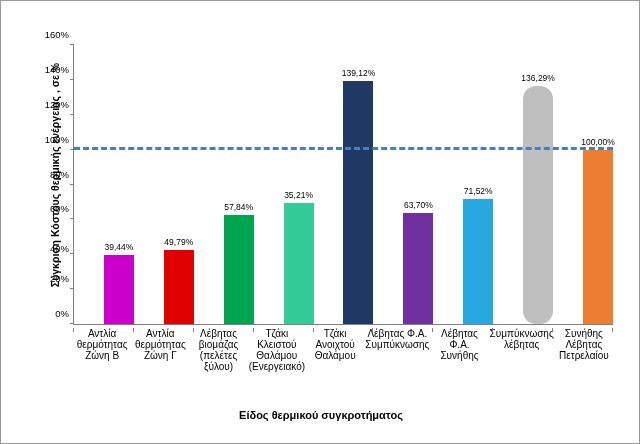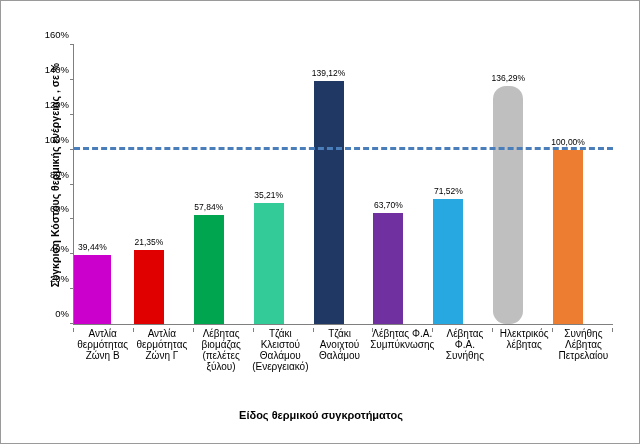--- a/index.html
+++ b/index.html
@@ -95,21 +95,21 @@
     justify-content: space-around;
     z-index: 2;
   }
   .bar-slot {
     position: relative;
     flex: 1 1 0;
     height: 100%;
     display: flex;
     flex-direction: column;
     justify-content: flex-end;
-    align-items: flex-start;
+    align-items: flex-end;
   }
   .bar {
     width: 30px;
     position: relative;
   }
   .bar-label {
     position: absolute;
     bottom: 100%;
     left: 50%;
     transform: translateX(-50%);
@@ -169,27 +169,27 @@
         <div class="ytick" style="bottom: 209.25px;">120%</div>
         <div class="ytickmark" style="bottom: 209.25px;"></div>
         <div class="ytick" style="bottom: 244.125px;">140%</div>
         <div class="ytickmark" style="bottom: 244.125px;"></div>
         <div class="ytick" style="bottom: 279px;">160%</div>
         <div class="ytickmark" style="bottom: 279px;"></div>
       </div>
     <div id="target-line" style="bottom: 174.375px;"></div>
     <div id="bars">
         <div class="bar-slot">
-          <div class="bar" style="height: 68.7735px; background: rgb(204, 0, 204); padding-left: 7px;">
+          <div class="bar" style="height: 68.7735px; background: rgb(204, 0, 204);">
             <div class="bar-label">39,44%</div>
           </div>
         </div>
         <div class="bar-slot">
           <div class="bar" style="height: 73.8304px; background: rgb(224, 0, 0);">
-            <div class="bar-label">21,35%</div>
+            <div class="bar-label">49,79%</div>
           </div>
         </div>
         <div class="bar-slot">
           <div class="bar" style="height: 109px; background: rgb(0, 165, 80);">
             <div class="bar-label">57,84%</div>
           </div>
         </div>
         <div class="bar-slot">
           <div class="bar" style="height: 121.295px; background: rgb(51, 204, 153);">
             <div class="bar-label">35,21%</div>
@@ -224,21 +224,21 @@
   </div>
 
   <div id="cats">
       <div class="cat">Αντλία θερμότητας Ζώνη Β</div>
       <div class="cat">Αντλία θερμότητας Ζώνη Γ</div>
       <div class="cat">Λέβητας βιομάζας (πελέτες ξύλου)</div>
       <div class="cat">Τζάκι Κλειστού Θαλάμου (Ενεργειακό)</div>
       <div class="cat">Τζάκι Ανοιχτού Θαλάμου</div>
       <div class="cat">Λέβητας Φ.Α. Συμπύκνωσης</div>
       <div class="cat">Λέβητας Φ.Α. Συνήθης</div>
-      <div class="cat">Ηλεκτρικός λέβητας</div>
+      <div class="cat">Συμπύκνωσης λέβητας</div>
       <div class="cat">Συνήθης Λέβητας Πετρελαίου</div>
       <div class="xtickmark" style="left: 0px; position: absolute;"></div>
       <div class="xtickmark" style="left: 59.8889px; position: absolute;"></div>
       <div class="xtickmark" style="left: 119.778px; position: absolute;"></div>
       <div class="xtickmark" style="left: 179.667px; position: absolute;"></div>
       <div class="xtickmark" style="left: 239.556px; position: absolute;"></div>
       <div class="xtickmark" style="left: 299.444px; position: absolute;"></div>
       <div class="xtickmark" style="left: 359.333px; position: absolute;"></div>
       <div class="xtickmark" style="left: 419.222px; position: absolute;"></div>
       <div class="xtickmark" style="left: 479.111px; position: absolute;"></div>

